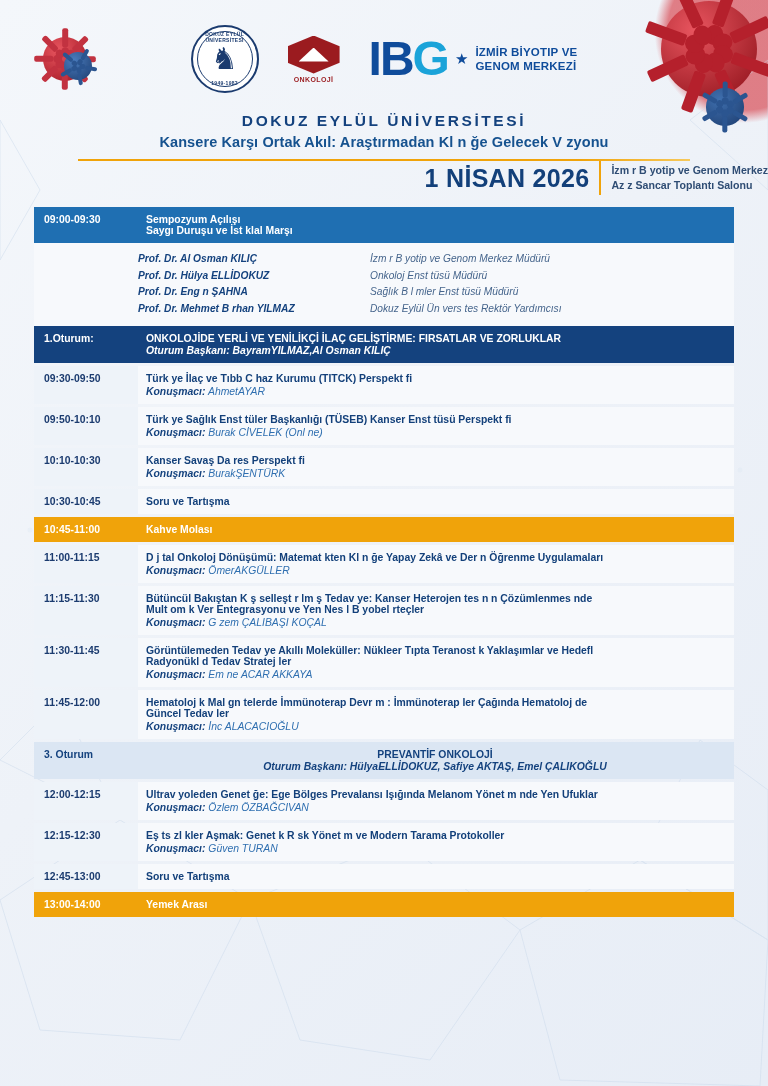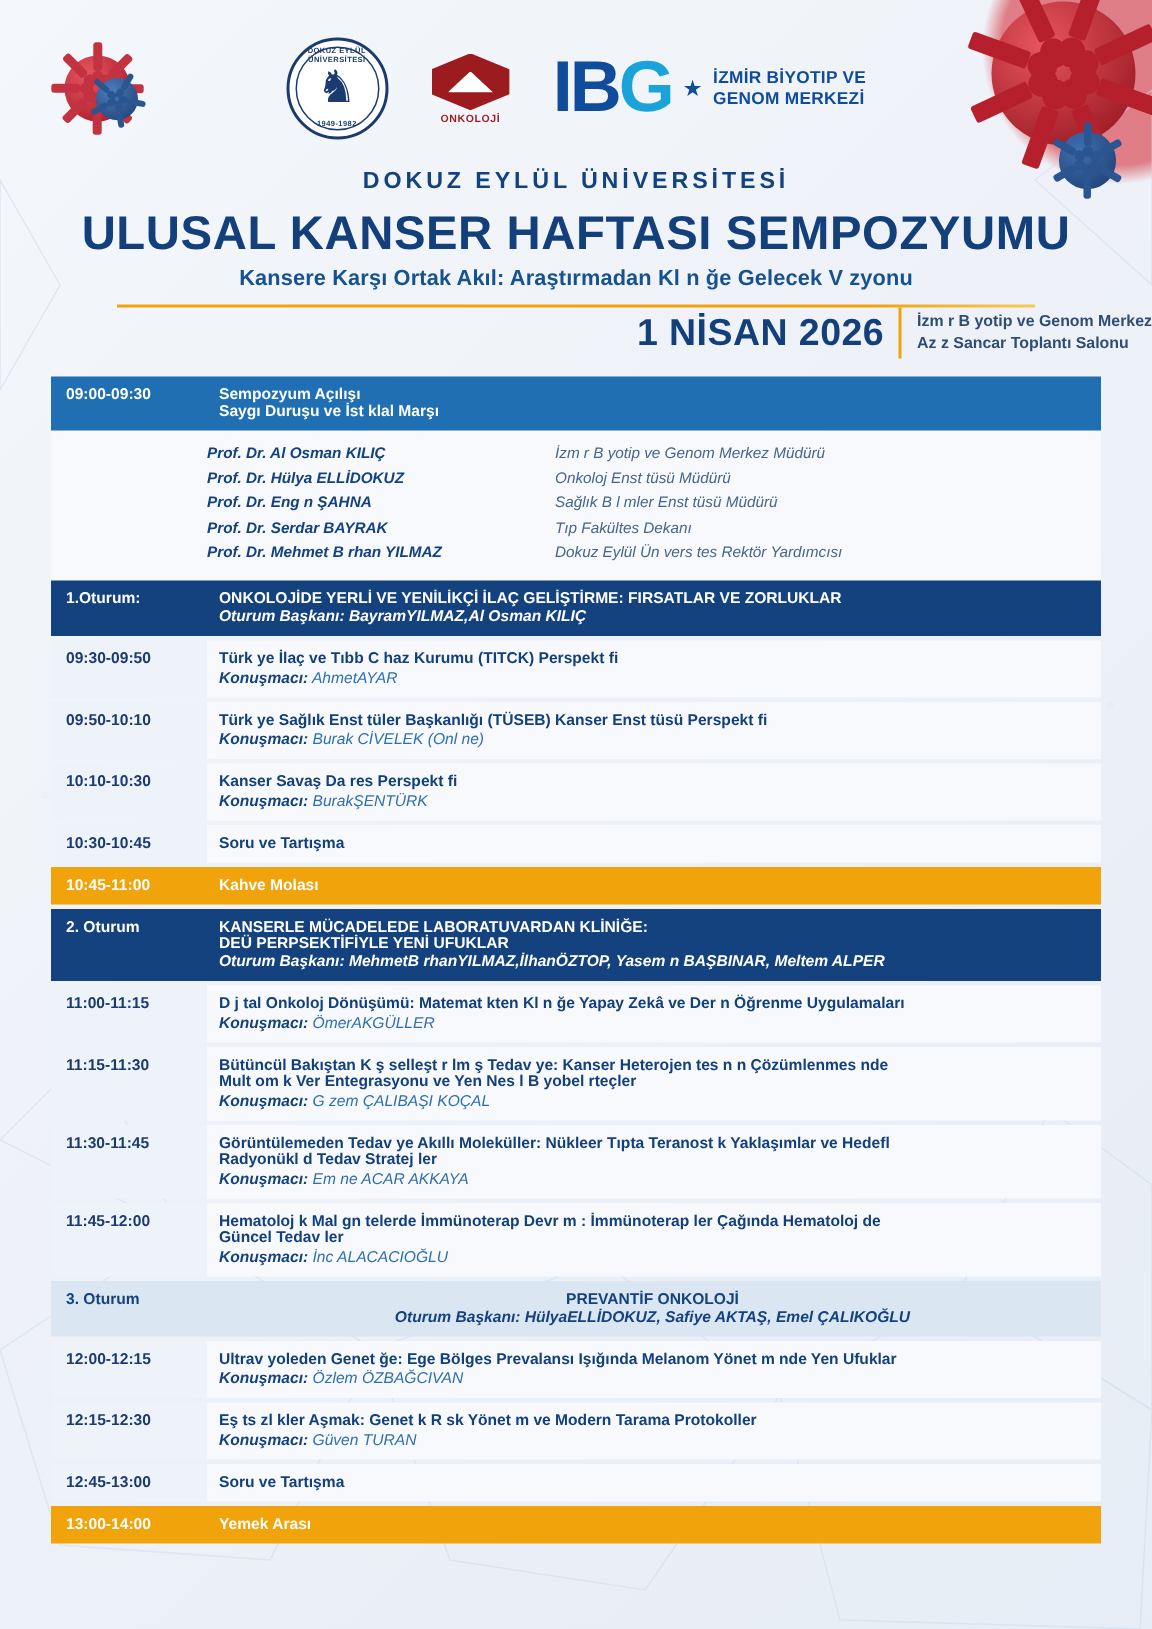--- a/index.html
+++ b/index.html
@@ -354,21 +354,20 @@
     <div class="txt">
       <div>İZMİR BİYOTIP VE</div>
       <div>GENOM MERKEZİ</div>
     </div>
   </div>
 
 </div>
 
 <div class="titles">
   <div class="uni">DOKUZ EYLÜL ÜNİVERSİTESİ</div>
-  <div class="main-title">ULUSAL KANSER HAFTASI SEMPOZYUMU</div>
   <div class="subtitle">Kansere Karşı Ortak Akıl: Araştırmadan Kl n ğe Gelecek V zyonu</div>
   <div class="rule"></div>
 </div>
 
 <div class="datewrap">
   <div class="date">1 NİSAN 2026</div>
   <div class="vdiv"></div>
   <div class="venue">
     <div>İzm r B yotip ve Genom Merkez</div>
     <div>Az z Sancar Toplantı Salonu</div>
@@ -390,24 +389,20 @@
       </div>
       <div class="c-row">
         <div class="c-name">Prof. Dr. Hülya ELLİDOKUZ</div>
         <div class="c-role">Onkoloj  Enst tüsü Müdürü</div>
       </div>
       <div class="c-row">
         <div class="c-name">Prof. Dr. Eng n ŞAHNA</div>
         <div class="c-role">Sağlık B l mler  Enst tüsü Müdürü</div>
       </div>
       <div class="c-row">
-        <div class="c-name">Prof. Dr. Serdar BAYRAK</div>
-        <div class="c-role">Tıp Fakültes  Dekanı</div>
-      </div>
-      <div class="c-row">
         <div class="c-name">Prof. Dr. Mehmet B rhan YILMAZ</div>
         <div class="c-role">Dokuz Eylül Ün vers tes  Rektör Yardımcısı</div>
       </div>
     </div>
     <div class="row band-dark">
       <div class="time">1.Oturum:</div>
       <div class="body-cell">
         <span class="t-line t-bold">ONKOLOJİDE YERLİ VE YENİLİKÇİ İLAÇ GELİŞTİRME: FIRSATLAR VE ZORLUKLAR</span>
         <span class="chair">Oturum Başkanı: BayramYILMAZ,Al  Osman KILIÇ</span>
       </div>
@@ -436,28 +431,20 @@
     <div class="row plain">
       <div class="time">10:30-10:45</div>
       <div class="body-cell">
         <span class="t-line t-bold">Soru ve Tartışma</span>
       </div>
     </div>
     <div class="row band-orange">
       <div class="time">10:45-11:00</div>
       <div class="body-cell">
         <span class="t-line t-bold">Kahve Molası</span>
-      </div>
-    </div>
-    <div class="row band-dark">
-      <div class="time">2. Oturum</div>
-      <div class="body-cell">
-        <span class="t-line t-bold">KANSERLE MÜCADELEDE LABORATUVARDAN KLİNİĞE:</span>
-        <span class="t-line t-bold">DEÜ PERPSEKTİFİYLE YENİ UFUKLAR</span>
-        <span class="chair">Oturum Başkanı: MehmetB rhanYILMAZ,İlhanÖZTOP, Yasem n BAŞBINAR, Meltem ALPER</span>
       </div>
     </div>
     <div class="row plain">
       <div class="time">11:00-11:15</div>
       <div class="body-cell">
         <span class="t-line t-bold">D j tal Onkoloj  Dönüşümü: Matemat kten Kl n ğe Yapay Zekâ ve Der n Öğrenme Uygulamaları</span>
         <span class="speaker"><span class="lbl">Konuşmacı:</span><span> ÖmerAKGÜLLER</span></span>
       </div>
     </div>
     <div class="row plain">

